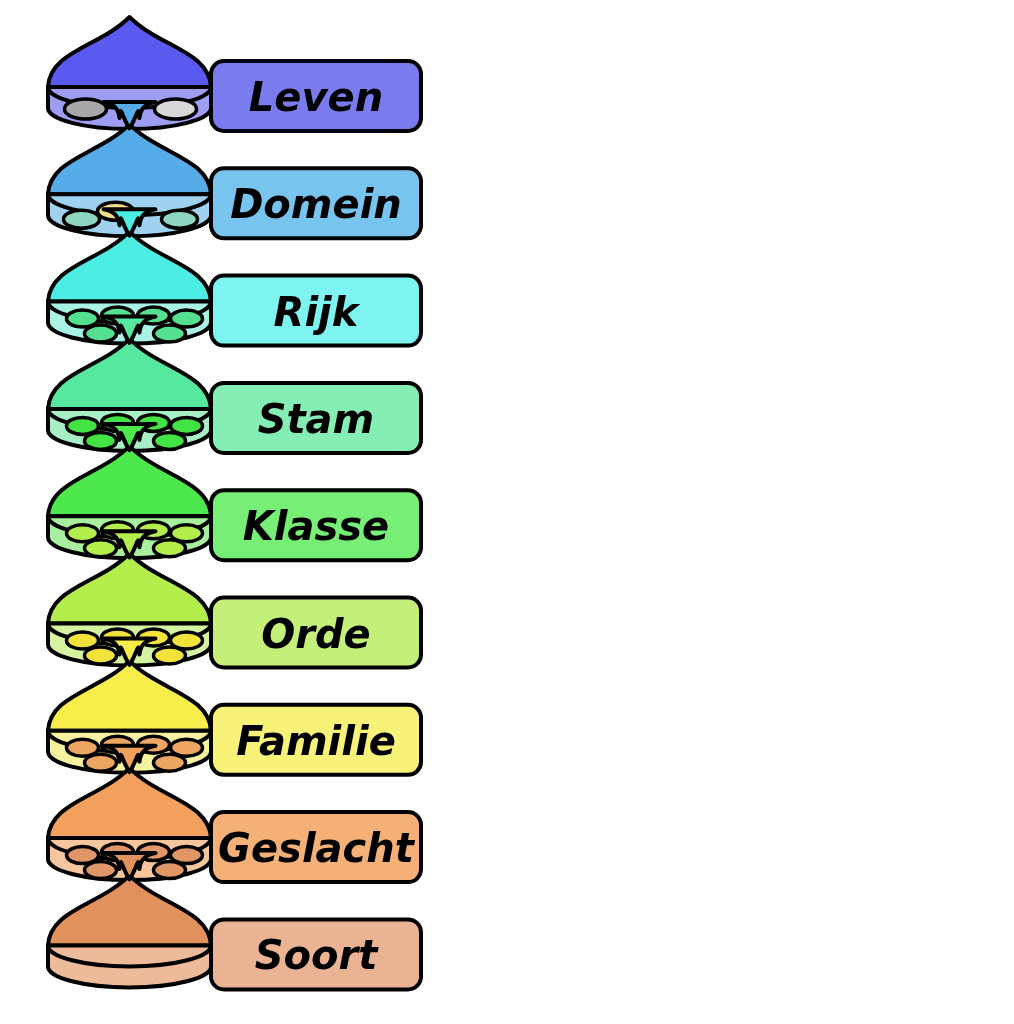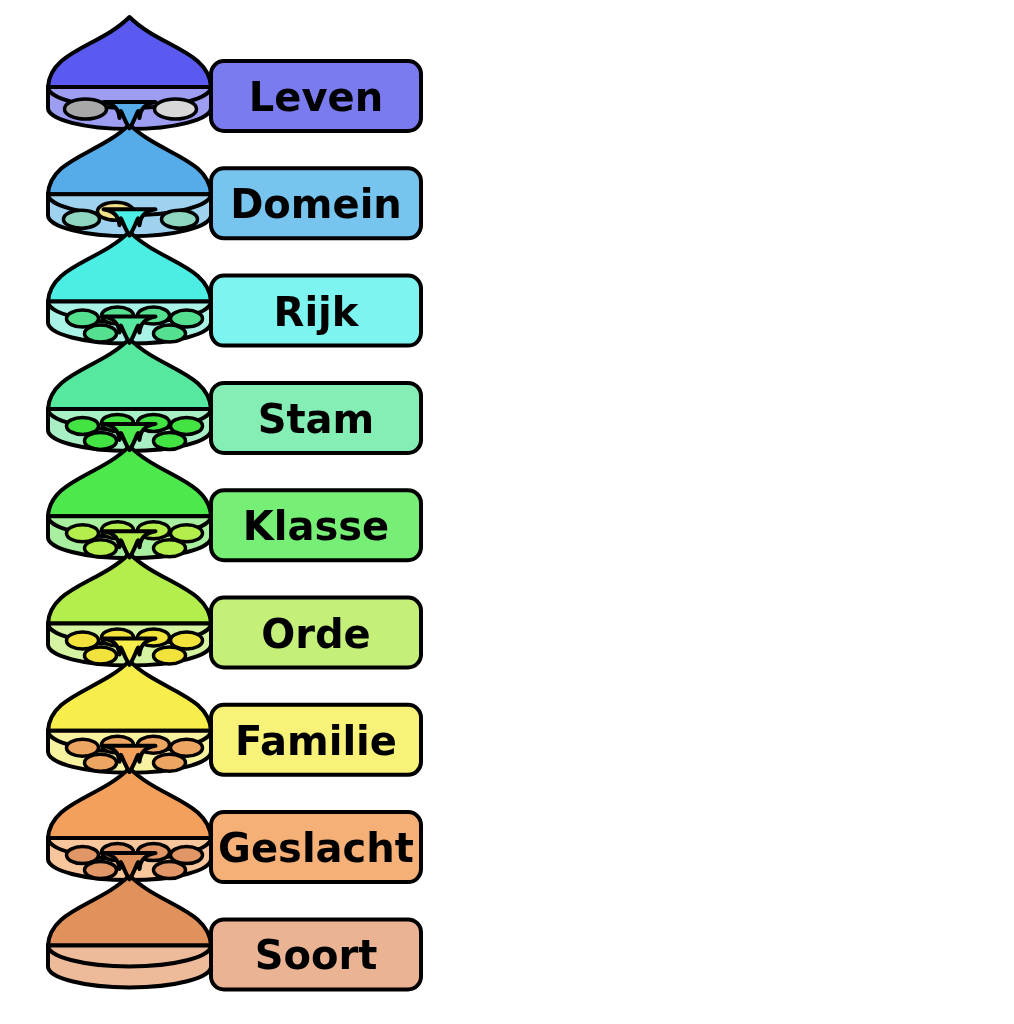--- a/index.html
+++ b/index.html
@@ -1,21 +1,21 @@
 <!DOCTYPE html>
 <html><head>
 <meta charset="utf-8">
 <style>
   html,body{margin:0;padding:0;background:#ffffff;}
   body{
     width:1014px;height:1024px;overflow:hidden;
     font-family:"DejaVu Sans","Liberation Sans",sans-serif;
     background:#ffffff;
   }
-  #stage{position:relative;width:1014px;height:1024px;background:#ffffff;}
+  #stage{position:relative;width:1014px;height:1024px;background:#ffffff;font-style:italic;}
   #taxonomy-svg{position:absolute;left:0;top:0;width:1014px;height:1024px;display:block;}
   .rank-label-text{
     font-family:"DejaVu Sans","Liberation Sans",sans-serif;
     font-weight:700;
     font-size:40px;
     fill:#000000;
     text-anchor:middle;
     dominant-baseline:central;
   }
 </style>

